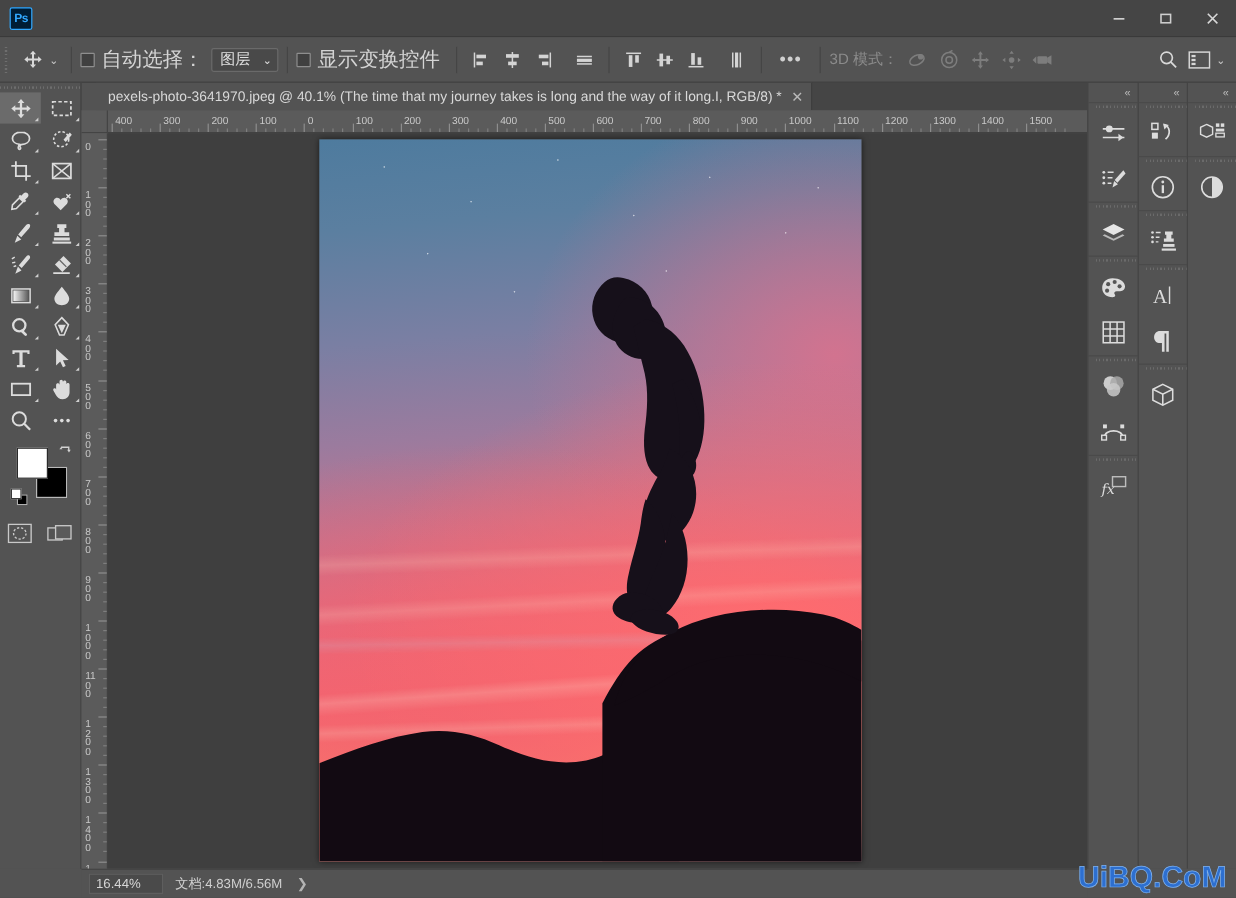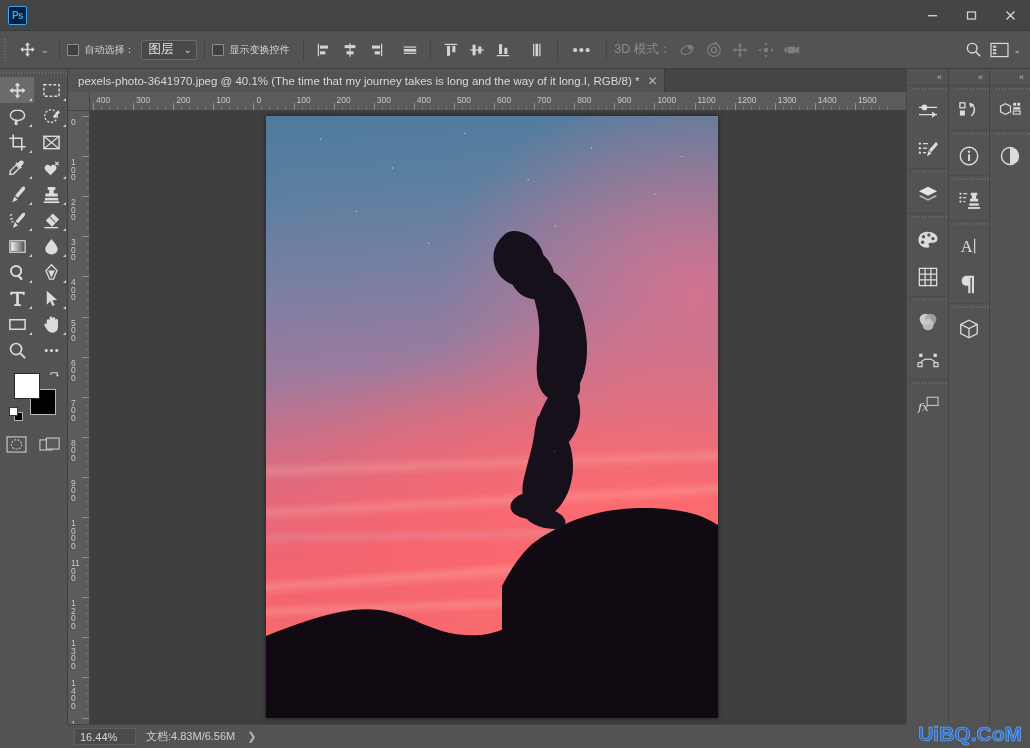--- a/index.html
+++ b/index.html
@@ -47,34 +47,34 @@
   .ob-sep { width: 1px; height: 22px; background: #454545; margin: 0 7px; }
   .ob-tool {
     width: 26px; height: 24px; display: flex; align-items: center; justify-content: center;
     color: #d4d4d4;
   }
   .ob-caret { color: #c9c9c9; font-size: 9px; margin-left: 1px; margin-right: 3px; }
   .ob-check {
     width: 12px; height: 12px; border: 1px solid #8e8e8e; background: #404040;
     border-radius: 1px; margin-right: 6px;
   }
-  .ob-label { color: #d4d4d4; font-size: 10px; margin-right: 6px; white-space: nowrap; }
+  .ob-label { color: #d4d4d4; font-size: 17px; margin-right: 6px; white-space: nowrap; }
   .ob-select {
     height: 20px; min-width: 56px; background: #494949; border: 1px solid #6a6a6a;
     border-radius: 2px; display: flex; align-items: center; justify-content: space-between;
     padding: 0 4px 0 7px; color: #e0e0e0; font-size: 12.5px;
   }
   .align-btn { width: 26px; height: 24px; display: flex; align-items: center; justify-content: center; }
   .ob-dots { color: #d0d0d0; font-size: 15px; letter-spacing: 1px; padding: 0 8px; }
   .ob-dim { color: #8b8b8b; font-size: 12.5px; }
   .ob-right { position: absolute; right: 6px; display: flex; align-items: center; }
 
   
   .tabbar {
-    position: absolute; left: 68px; top: 69px; width: 838px; height: 23px;
+    position: absolute; left: 80px; top: 69px; width: 838px; height: 23px;
     background: #454545; display: flex; align-items: flex-start;
   }
   .doc-tab {
     height: 23px; background: #535353; display: flex; align-items: center;
     padding: 0 6px 0 10px; border-right: 1px solid #3a3a3a;
     color: #d9d9d9; font-size: 11.5px; white-space: nowrap;
   }
   .tab-close { margin-left: 8px; color: #b9b9b9; font-size: 12px; }
 
   
@@ -184,21 +184,21 @@
     position: absolute; left: 68px; bottom: 0; width: 838px; height: 24px;
     background: #535353; display: flex; align-items: center; border-top: 1px solid #454545;
   }
   .sb-zoom {
     width: 62px; height: 17px; margin-left: 6px; background: #4a4a4a; border: 1px solid #5e5e5e;
     color: #d6d6d6; font-size: 11px; display: flex; align-items: center; padding-left: 5px;
   }
   .sb-doc { margin-left: 10px; color: #d0d0d0; font-size: 11px; }
   .sb-arrow { margin-left: 12px; color: #b4b4b4; font-size: 11px; }
   .wm {
-    position: absolute; right: 8px; bottom: 2px; font-size: 21px; font-weight: bold;
+    position: absolute; right: 8px; bottom: 2px; font-size: 25px; font-weight: bold;
     color: #2d6fd0; font-family: "Liberation Sans", sans-serif;
     -webkit-text-stroke: 0.6px #7fb2ef; letter-spacing: 0px;
   }
   .bottom-right-fill { position:absolute; right:0; bottom:0; width:124px; height:24px; background:#535353; }
 </style>
 </head>
 <body>
 
 <div id="app">
 

